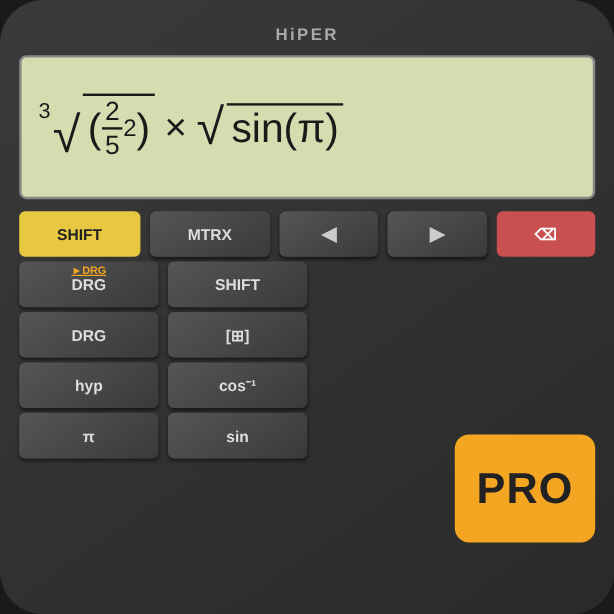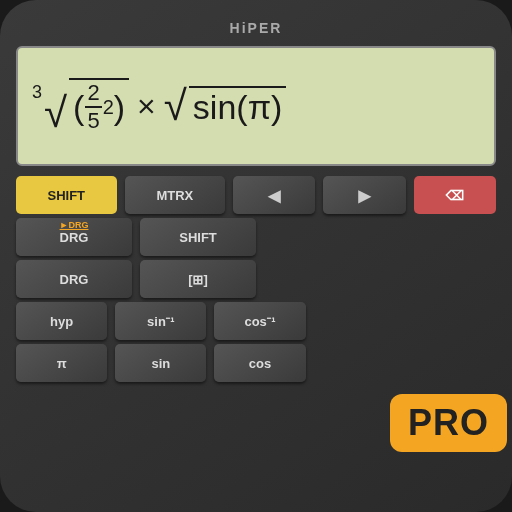--- a/index.html
+++ b/index.html
@@ -176,25 +176,25 @@
     }
 
     .btn-backspace {
       background: #c85050;
       color: white;
     }
 
     
     .pro-badge {
       position: absolute;
-      right: 5px;
+      right: 16px;
       bottom: 60px;
       background: #f4a623;
       border-radius: 12px;
-      padding: 8px 18px;
+      padding: 24px 18px;
       font-size: 36px;
       font-weight: 900;
       color: #222;
       letter-spacing: 1px;
     }
 
     .btn-nav {
       background: linear-gradient(145deg, #555, #3a3a3a);
       color: #ccc;
       font-size: 16px;
@@ -276,38 +276,32 @@
         <span>[⊞]</span>
       </button>
       <div style="flex:2;"></div>
     </div>
 
     <div class="key-row">
       <button class="btn btn-dark">
         <span>hyp</span>
       </button>
       <button class="btn btn-dark">
-        <span>sin⁻¹</span>
-      </button>
-      <button class="btn btn-dark">
         <span>cos⁻¹</span>
       </button>
       <div style="flex:2;"></div>
     </div>
 
     <div class="key-row">
       <button class="btn btn-dark">
         <span>π</span>
       </button>
       <button class="btn btn-dark">
         <span>sin</span>
       </button>
-      <button class="btn btn-dark">
-        <span>cos</span>
-      </button>
       <div style="flex:2;"></div>
     </div>
 
   </div>
 
   <div class="pro-badge">PRO</div>
 
 </div>
 
 </body></html>

